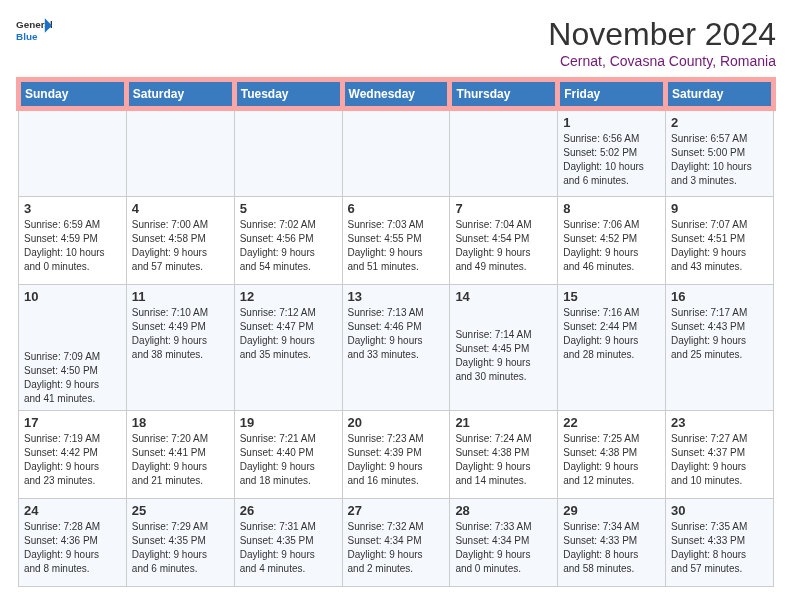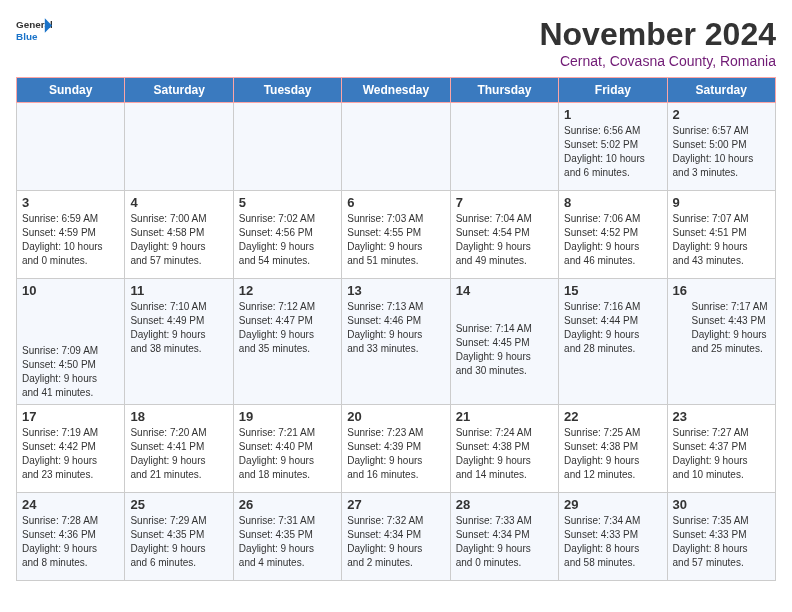--- a/index.html
+++ b/index.html
@@ -23,40 +23,40 @@
     }
     .logo-icon {
       width: 36px;
       height: 28px;
     }
     .title-block {
       text-align: right;
     }
     .month-title {
       font-size: 32px;
-      font-weight: bold;
+      font-weight: normal;
       color: #333;
     }
     .location {
       font-size: 14px;
       color: #701a75;
     }
     table {
       width: 100%;
       border-collapse: collapse;
       table-layout: fixed;
     }
     thead th {
       background: #3a7abf;
       color: #fff;
       font-size: 12px;
       font-weight: bold;
       padding: 5px 4px;
-      text-align: center;
-      border: 1px solid #fca5a5;
+      text-align: left;
+      border: 5px solid #fca5a5;
     }
     tbody td {
       vertical-align: top;
       border: 1px solid #ccc;
       padding: 4px 5px;
       font-size: 10px;
       color: #333;
       height: 88px;
       background: #fff;
     }
@@ -215,27 +215,27 @@
         <td>
           <span class="day-num">14</span>
           <div class="day-info" style="white-space: pre-line; margin-top: 24px;">Sunrise: 7:14 AM
 Sunset: 4:45 PM
 Daylight: 9 hours
 and 30 minutes.</div>
         </td>
         <td>
           <span class="day-num">15</span>
           <div class="day-info" style="white-space: pre-line;">Sunrise: 7:16 AM
-Sunset: 4:44 PM
+Sunset: 2:44 PM
 Daylight: 9 hours
 and 28 minutes.</div>
         </td>
         <td>
           <span class="day-num">16</span>
-          <div class="day-info" style="white-space: pre-line; margin-left: 19px;">Sunrise: 7:17 AM
+          <div class="day-info" style="white-space: pre-line;">Sunrise: 7:17 AM
 Sunset: 4:43 PM
 Daylight: 9 hours
 and 25 minutes.</div>
         </td>
       </tr>
       <tr>
         <td>
           <span class="day-num">17</span>
           <div class="day-info" style="white-space: pre-line;">Sunrise: 7:19 AM
 Sunset: 4:42 PM

